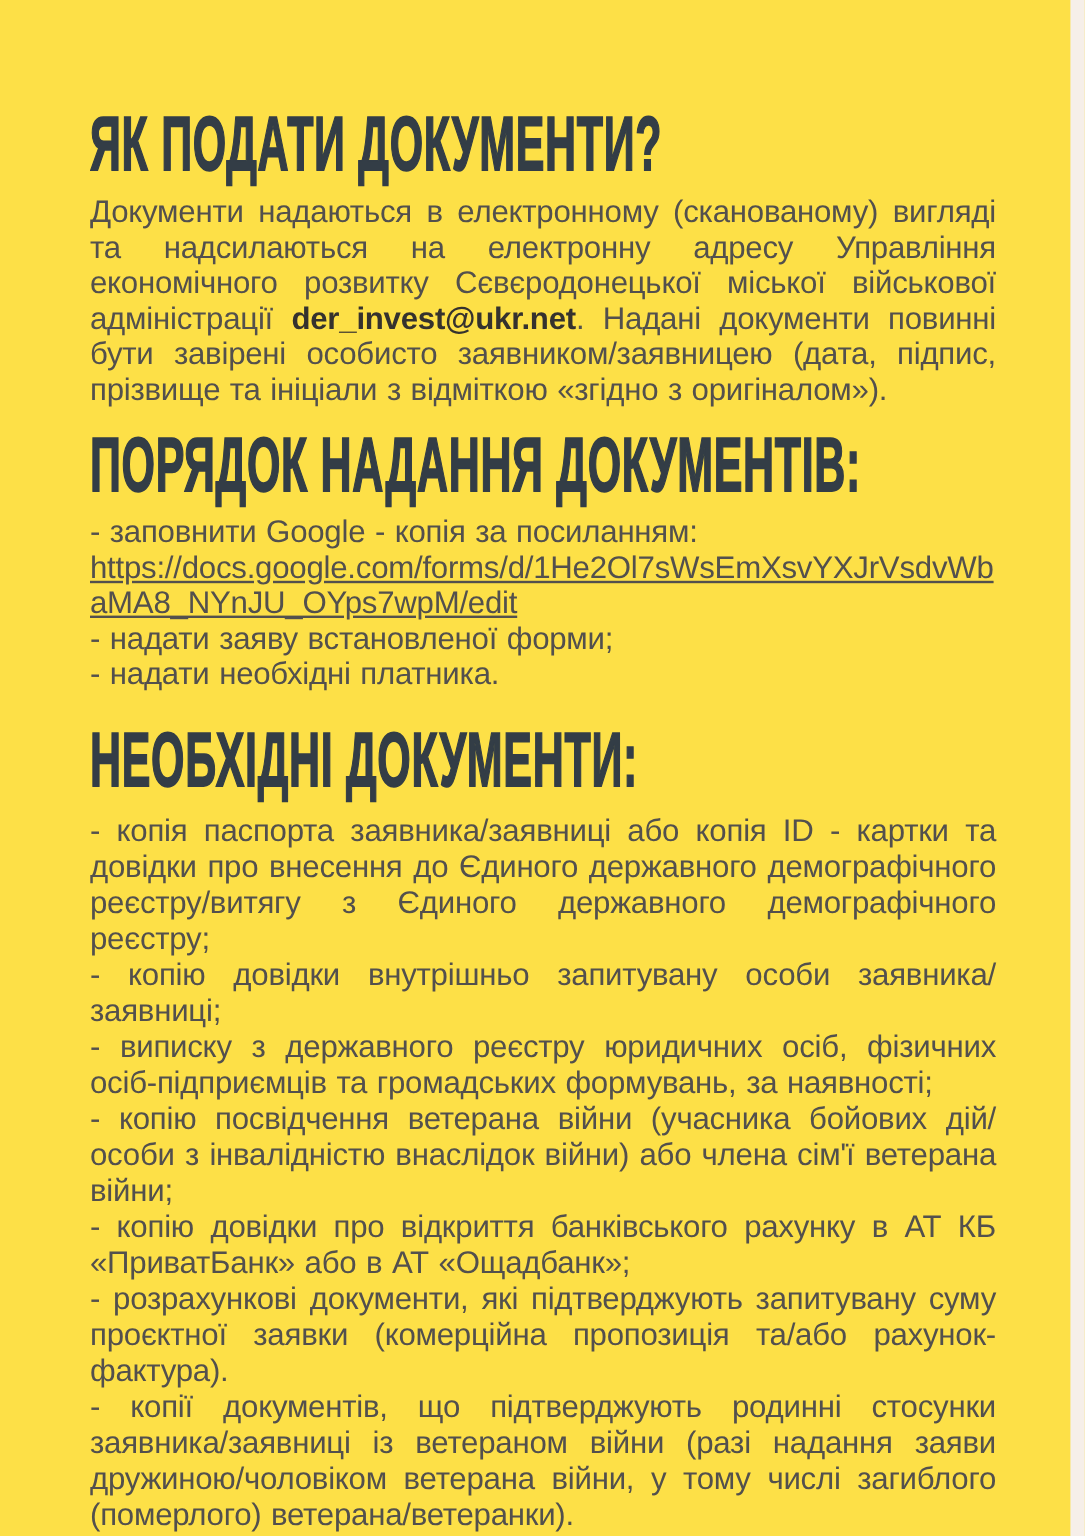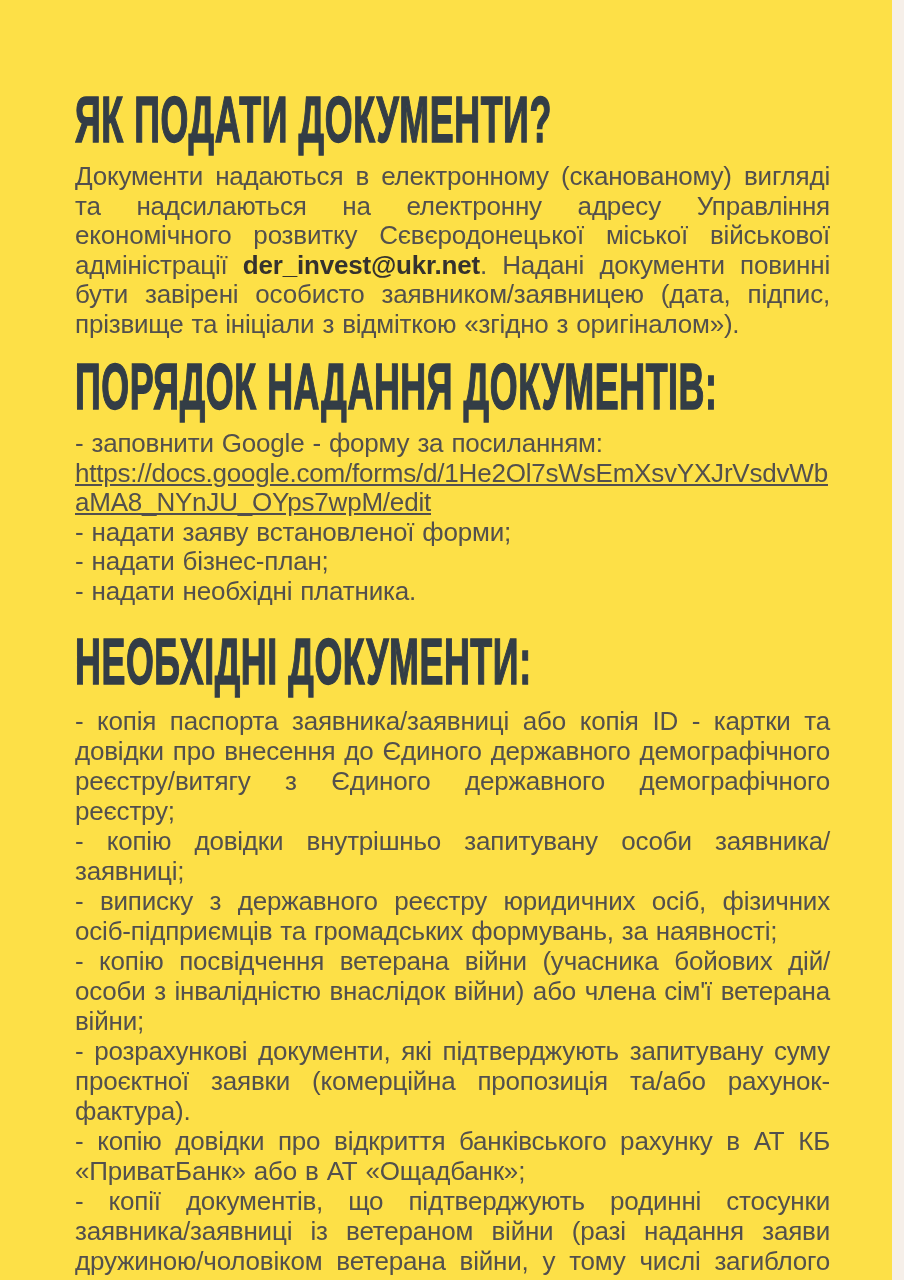--- a/index.html
+++ b/index.html
@@ -67,31 +67,30 @@
 
 <div class="page">
 
   <section>
     <h1 class="display-heading">ЯК ПОДАТИ ДОКУМЕНТИ?</h1>
     <p class="body-text intro"><span>Документи надаються в електронному (сканованому) вигляді та надсилаються на електронну адресу Управління економічного розвитку Сєвєродонецької міської військової адміністрації </span><span class="email">der_invest@ukr.net</span><span>. Надані документи повинні бути завірені особисто заявником/заявницею (дата, підпис, прізвище та ініціали з відміткою «згідно з оригіналом»).</span></p>
   </section>
 
   <section>
     <h2 class="display-heading">ПОРЯДОК НАДАННЯ ДОКУМЕНТІВ:</h2>
-    <p class="body-text proc-item">- заповнити Google - форму за посиланням:</p>
+    <p class="body-text proc-item">- заповнити Google - копія за посиланням:</p>
     <p class="body-text proc-item"><a class="form-link">https://docs.google.com/forms/d/1He2Ol7sWsEmXsvYXJrVsdvWbaMA8_NYnJU_OYps7wpM/edit</a></p>
     <p class="body-text proc-item">- надати заяву встановленої форми;</p>
-    <p class="body-text proc-item">- надати бізнес-план;</p>
     <p class="body-text proc-item">- надати необхідні платника.</p>
   </section>
 
   <section>
     <h3 class="display-heading">НЕОБХІДНІ ДОКУМЕНТИ:</h3>
     <p class="body-text req-item">- копія паспорта заявника/заявниці або копія ID - картки та довідки про внесення до Єдиного державного демографічного реєстру/витягу з Єдиного державного демографічного реєстру;</p>
     <p class="body-text req-item">- копію довідки внутрішньо запитувану особи заявника/заявниці;</p>
     <p class="body-text req-item">- виписку з державного реєстру юридичних осіб, фізичних осіб-підприємців та громадських формувань, за наявності;</p>
     <p class="body-text req-item">- копію посвідчення ветерана війни (учасника бойових дій/особи з інвалідністю внаслідок війни) або члена сім'ї ветерана війни;</p>
+    <p class="body-text req-item">- копію довідки про відкриття банківського рахунку в АТ КБ «ПриватБанк» або в АТ «Ощадбанк»;</p>
     <p class="body-text req-item">- розрахункові документи, які підтверджують запитувану суму проєктної заявки (комерційна пропозиція та/або рахунок-фактура).</p>
-    <p class="body-text req-item">- копію довідки про відкриття банківського рахунку в АТ КБ «ПриватБанк» або в АТ «Ощадбанк»;</p>
     <p class="body-text req-item">- копії документів, що підтверджують родинні стосунки заявника/заявниці із ветераном війни (разі надання заяви дружиною/чоловіком ветерана війни, у тому числі загиблого (померлого) ветерана/ветеранки).</p>
   </section>
 
 </div>
 
 </body></html>

